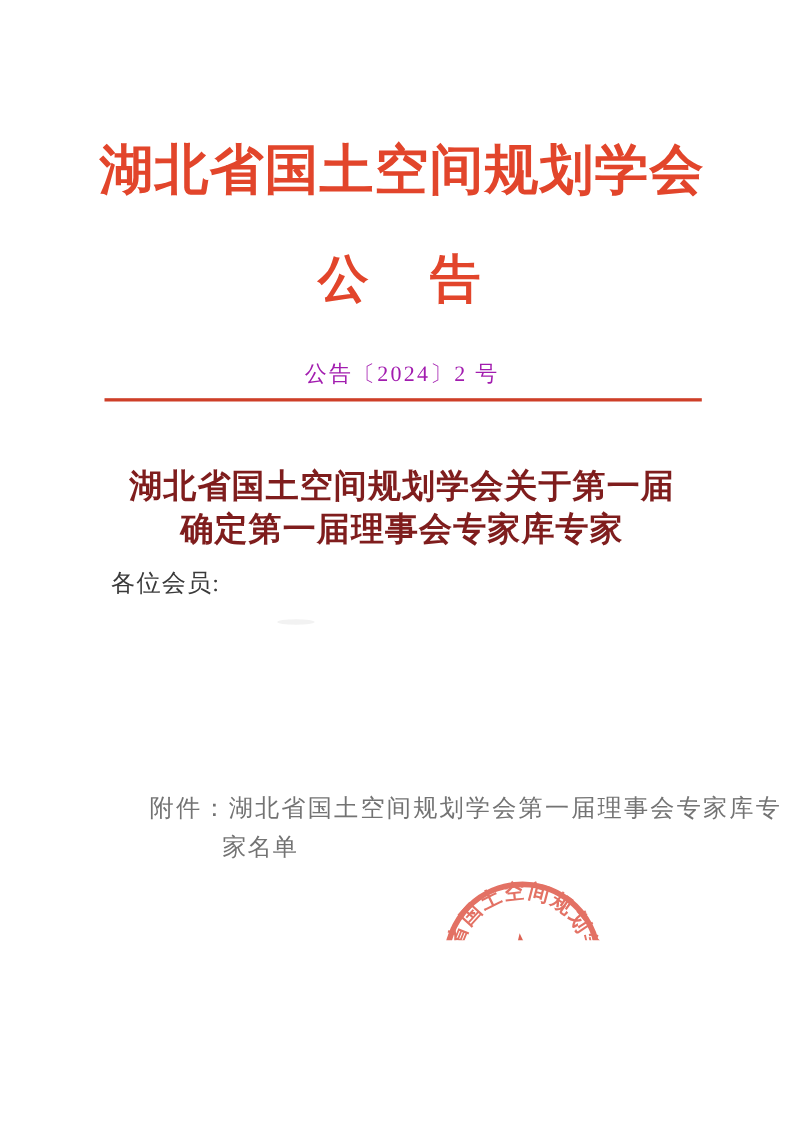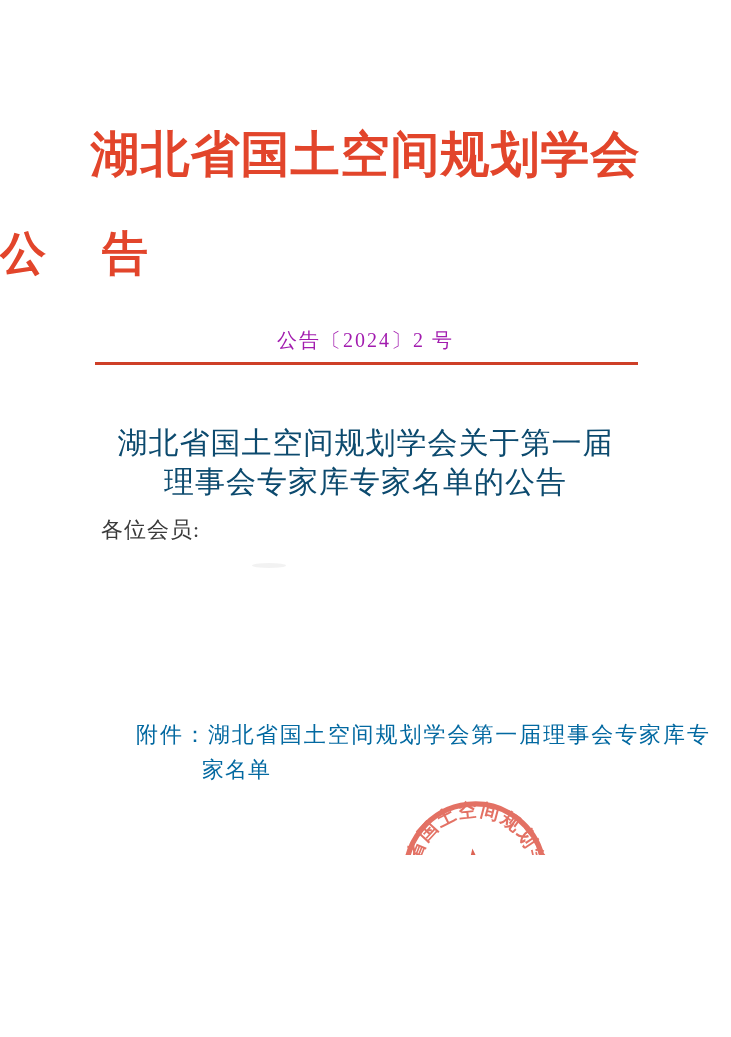--- a/index.html
+++ b/index.html
@@ -13,21 +13,21 @@
   .org-title{
     position:absolute;top:127px;left:0;right:0;
     text-align:center;
     font-size:49px;line-height:56px;
     font-weight:700;
     color:#e2452b;
     letter-spacing:1px;
   }
   .gonggao{
     position:absolute;top:228px;left:0;right:0;
-    text-align:left;
+    text-align:center;
     font-size:46px;line-height:52px;
     font-weight:700;
     color:#e2452b;
     letter-spacing:5px;
   }
   .doc-number{
     position:absolute;top:327px;left:0;right:0;
     text-align:center;
     font-size:20px;line-height:26px;
     color:#a21caf;
@@ -35,42 +35,42 @@
   }
   .divider{
     position:absolute;top:362px;left:95px;
     width:543px;height:3px;
     background:#ce3f28;
   }
   .doc-title{
     position:absolute;top:423px;left:0;right:0;
     text-align:center;
     font-size:30px;line-height:39px;
-    font-weight:400;
-    color:#0c4a6e;
+    font-weight:700;
+    color:#7f1d1d;
     letter-spacing:1px;
   }
   .body-block{
     position:absolute;top:512px;left:101px;
     width:537px;
     font-size:22px;line-height:36px;
     color:#3a3a3a;
     letter-spacing:1px;
   }
   .body-block p{
     margin:0;
     text-indent:2em;
     text-align:justify;
   }
   .salutation{margin:0;}
   .attachment{
     position:absolute;top:717px;left:136px;
     width:508px;
     font-size:22px;line-height:35px;
-    color:#0369a1;
+    color:#737373;
     letter-spacing:1px;
     padding-left:66px;text-indent:-66px;
     margin:0;
     text-align:justify;
   }
   .sig-org{
     position:absolute;top:859px;left:364px;
     font-size:22px;line-height:26px;
     color:#3a3a3a;
     letter-spacing:0.5px;
@@ -107,21 +107,21 @@
   <div class="org-title">湖北省国土空间规划学会</div>
 
   <div class="gonggao">公　告</div>
 
   <div class="doc-number">公告〔2024〕2 号</div>
 
   <div class="divider"></div>
 
   <div class="doc-title">
     <div>湖北省国土空间规划学会关于第一届</div>
-    <div>理事会专家库专家名单的公告</div>
+    <div>确定第一届理事会专家库专家</div>
   </div>
 
   <div class="body-block">
     <div class="salutation">各位会员:</div>
   </div>
 
   <p class="attachment"><span>附件：</span><span>湖北省国土空间规划学会第一届理事会专家库专家名单</span></p>
 
   <div class="sig-org">湖北省国土空间规划学会</div>
   <div class="sig-date">2024 年 10 月 29 日</div>

